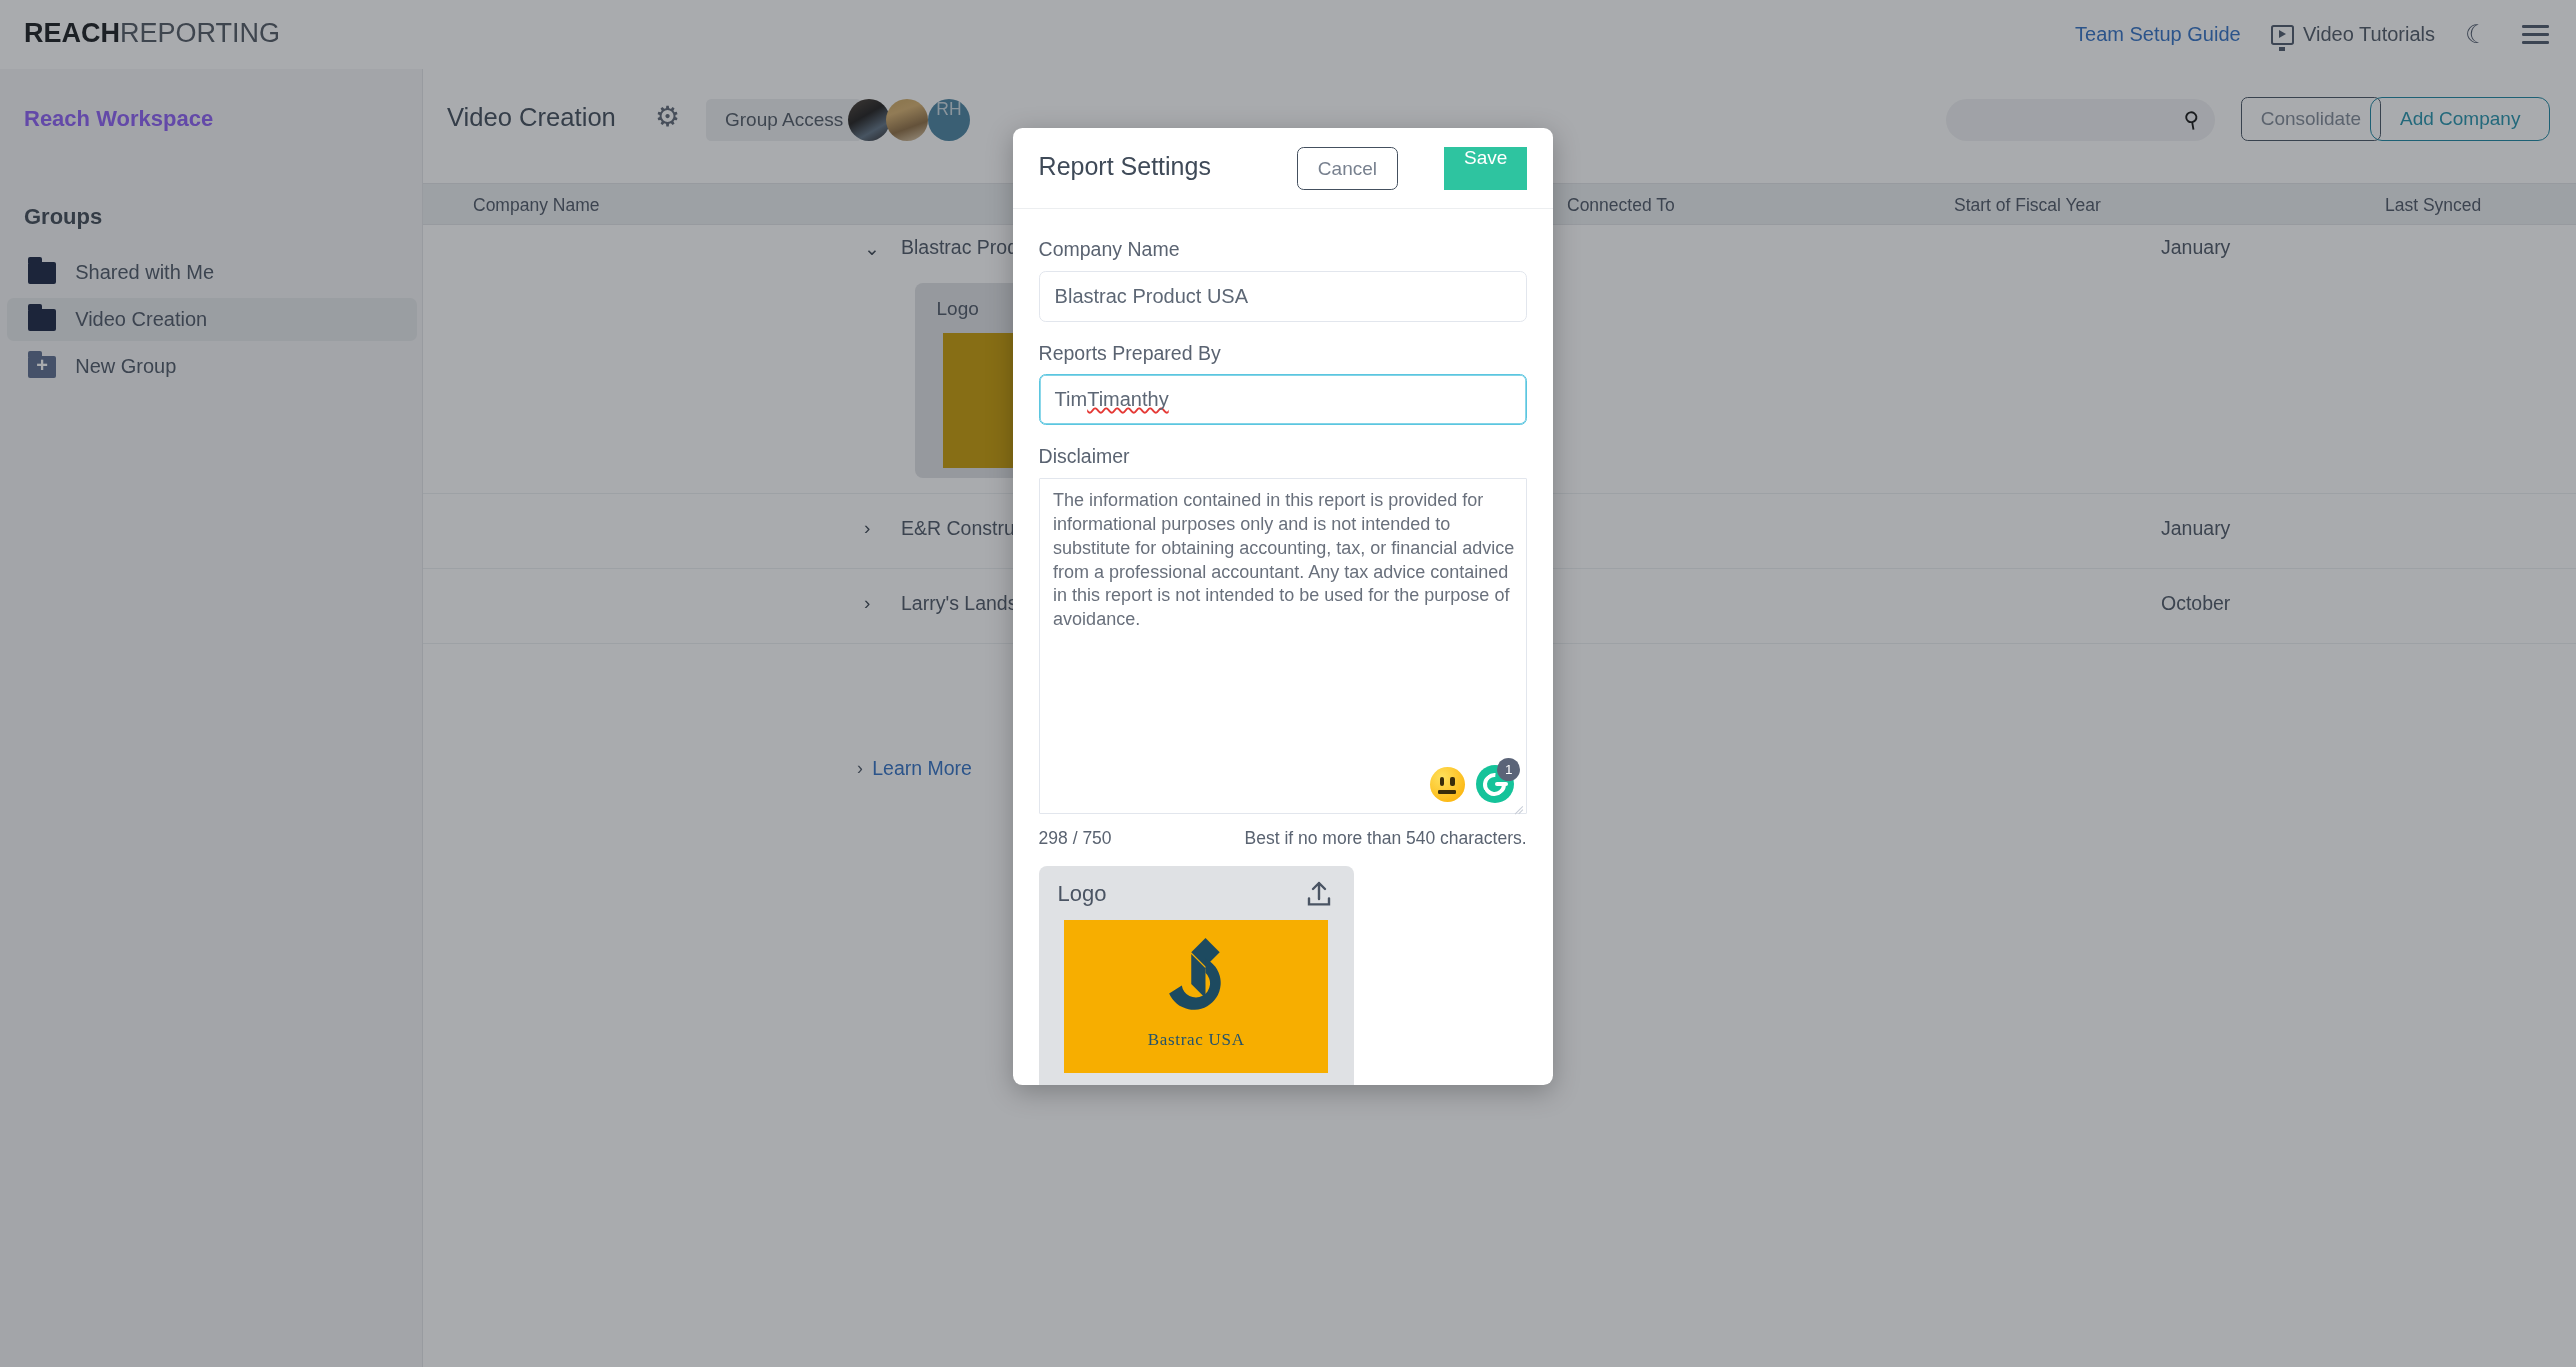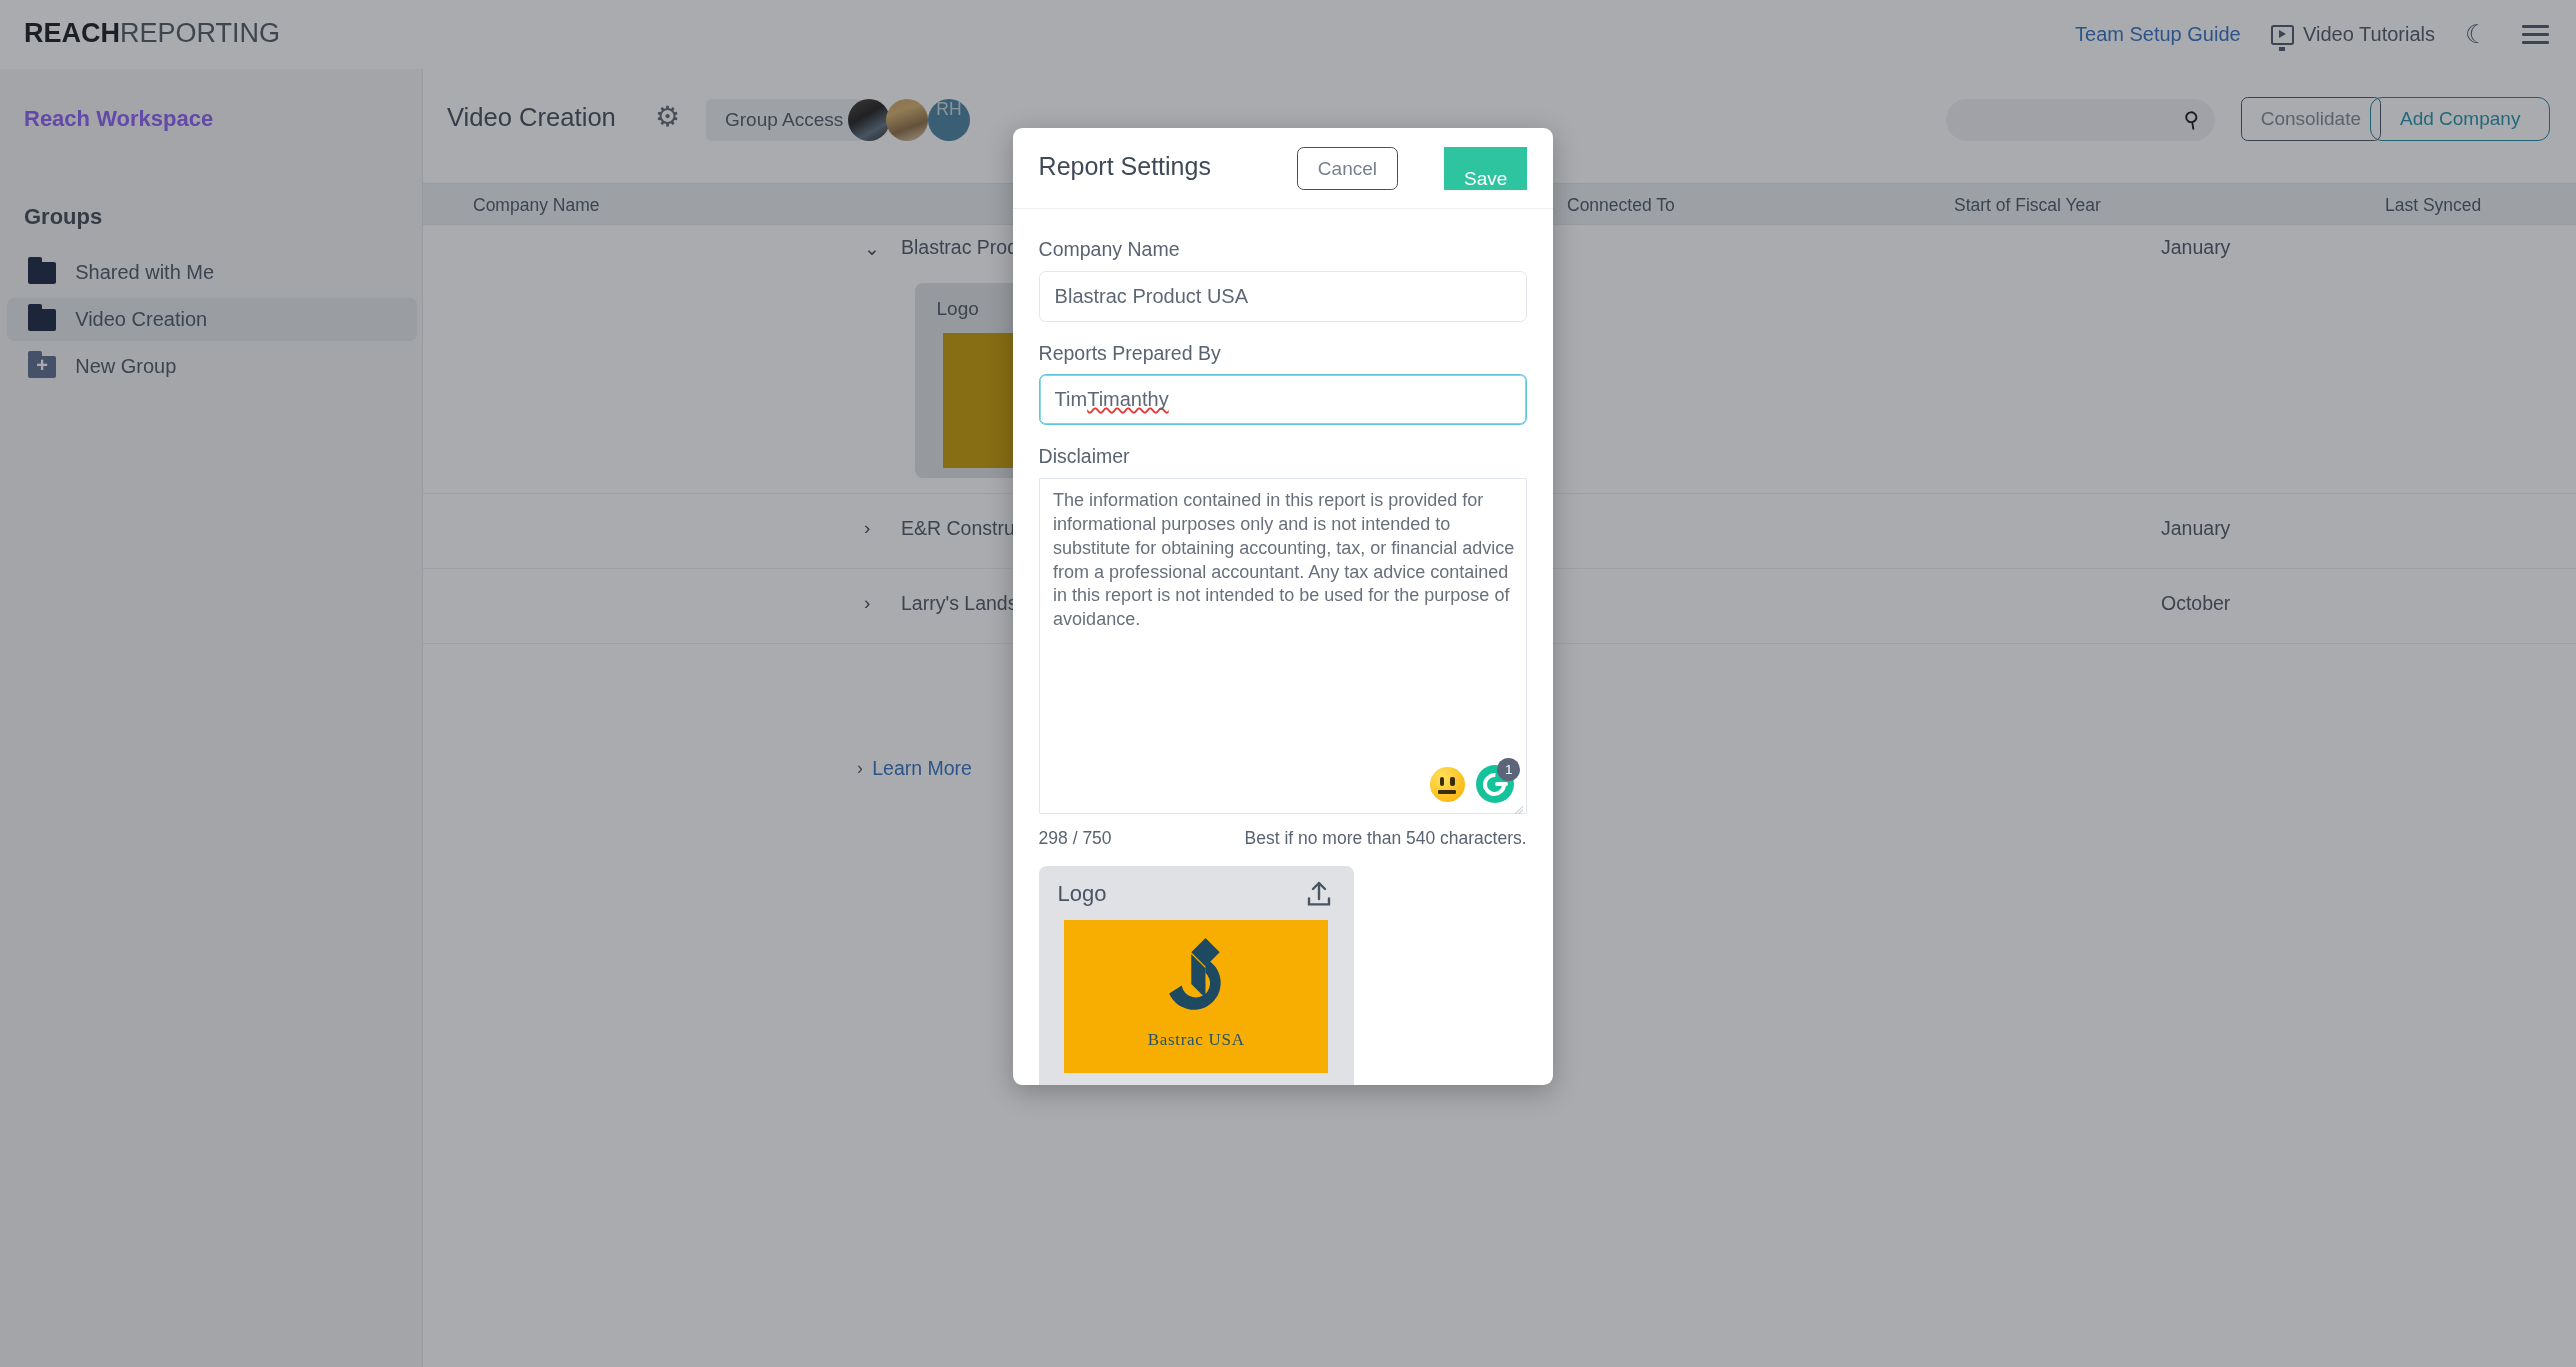--- a/index.html
+++ b/index.html
@@ -157,21 +157,21 @@
   }
   .modal-title { position: absolute; left: 25.6px; top: 24px; font-size: 25px; color: #3f4a58; white-space: nowrap; }
   .btn-cancel {
     position: absolute; right: 155px; top: 19px; height: 43px; padding: 0 20px;
     border: 1.3px solid #44505f; border-radius: 6.7px; color: #78818f; font-size: 19px;
     background: #fff; display: flex; align-items: center;
   }
   .btn-save {
     position: absolute; right: 25.6px; top: 19px; height: 43px; padding: 0 20px;
     background: #2ec4a0; border-radius: 0; color: #ffffff; font-size: 19px;
-    display: flex; align-items: flex-end; border: none;
+    display: flex; align-items: flex-start; border: none;
   }
 
   .modal-body { position: relative; padding: 20px 25.6px 0 25.6px; }
   .field-label { font-size: 19.5px; color: #5a6371; margin: 9.4px 0 9.4px 0; }
   .field-input {
     width: 488px; height: 51px; border: 1.3px solid #e2e6ed; border-radius: 6.7px;
     display: flex; align-items: center; padding: 0 15px; font-size: 20px; color: #5d6775; background: #fff;
   }
   .field-input.focused { border-color: #5bc6e0; box-shadow: 0 0 0 0.7px #5bc6e0 inset; }
   .spell { text-decoration: underline wavy #e53935; text-decoration-skip-ink: none; }

